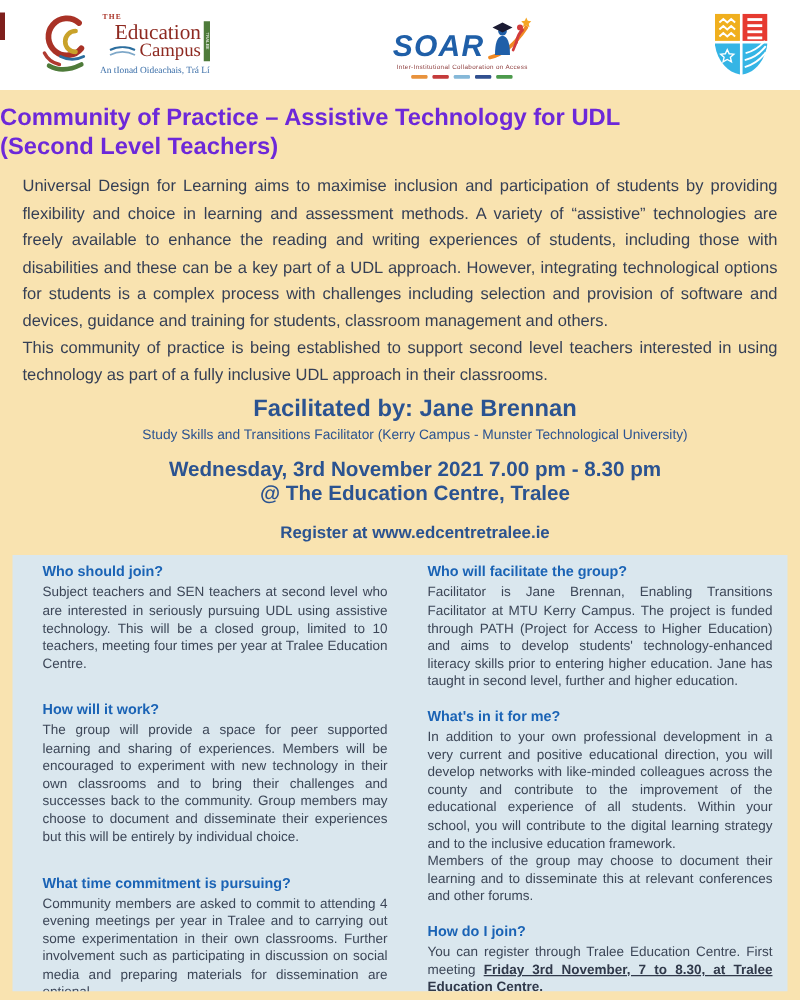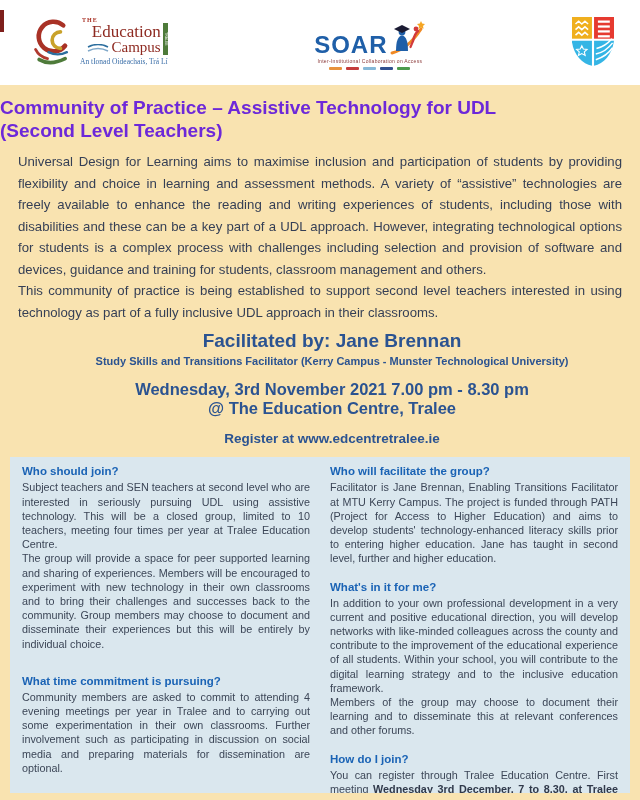--- a/index.html
+++ b/index.html
@@ -1,63 +1,63 @@
 <!DOCTYPE html>
 <html><head>
 <meta charset="utf-8">
 <style>
   * { margin:0; padding:0; box-sizing:border-box; }
   html,body { width:640px; }
   body { font-family:"Liberation Sans", sans-serif; background:#fff; }
   .page { width:640px; height:800px; background:#F9E3B0; display:flex; flex-direction:column; overflow:hidden; position:relative; }
 
   
-  .logo-strip { height:85px; background:#ffffff; display:flex; align-items:center; justify-content:space-between; padding:4px 26px 6px 30px; flex:none; }
+  .logo-strip { height:72px; background:#ffffff; display:flex; align-items:center; justify-content:space-between; padding:4px 26px 6px 30px; flex:none; }
   .edge-mark { position:absolute; left:0; top:10px; width:4px; height:22px; background:#7E1F1C; }
 
   .ec-logo { display:flex; align-items:center; gap:2px; }
   .ec-textcol { display:flex; flex-direction:column; align-items:flex-end; }
   .ec-the { font-family:"Liberation Serif", serif; font-size:6px; font-weight:700; color:#A93226; letter-spacing:1px; align-self:flex-start; margin-left:2px; }
   .ec-mainrow { display:flex; align-items:stretch; gap:2px; }
   .ec-names { font-family:"Liberation Serif", serif; color:#8E2A21; text-align:right; line-height:1.0; }
   .ec-name1 { font-size:17px; }
   .ec-name2 { font-size:15px; display:flex; align-items:center; gap:3px; justify-content:flex-end; }
   .ec-bar { width:5px; background:#4E7B3A; color:#fff; writing-mode:vertical-rl; font-size:3.5px; text-align:center; overflow:hidden; }
   .ec-tagline { font-family:"Liberation Serif", serif; font-size:7.5px; color:#3A6EA8; margin-top:2px; white-space:nowrap; }
 
   .soar-logo { display:flex; flex-direction:column; align-items:center; margin-top:6px; }
-  .soar-row { display:flex; align-items:flex-end; }
+  .soar-row { display:flex; align-items:flex-end;font-style:italic; }
   .soar-word { font-size:24px; font-weight:800; color:#1F5FA8; letter-spacing:1px; line-height:0.9; }
   .soar-tagline { font-size:5px; color:#8B3A3A; margin-top:2px; letter-spacing:0.3px; }
   .soar-dashes { display:flex; gap:4px; margin-top:3px; }
   .soar-dashes span { width:13px; height:3px; border-radius:1px; display:block; }
 
   .mtu-logo { display:flex; align-items:center; gap:8px; }
   .mtu-textcol { display:flex; flex-direction:column; }
   .mtu-abbr { font-size:27px; font-weight:800; color:#12294E; letter-spacing:1px; line-height:1; }
   .mtu-line { font-size:9px; font-weight:700; color:#12294E; line-height:1.2; white-space:nowrap; }
 
   
   .title { margin-top:11px; text-align:left; color:#6d28d9; font-size:19px; font-weight:700; line-height:1.22; flex:none; }
 
   
   .intro-wrap { padding:9px 18px 0; flex:none; }
   .intro-wrap p { font-size:13.2px; line-height:21.5px; color:#353F55; text-align:justify; }
 
   
   .centerblock { text-align:center; color:#2B5391; flex:none;padding-left:24px; }
   .fac-heading { margin-top:7px; font-size:19px; font-weight:600; }
-  .fac-sub { font-size:11px; font-weight:700; margin-top:3px; }
+  .fac-sub { font-size:11px; font-weight:400; margin-top:3px; }
   .event-datetime { margin-top:13px; font-size:16.5px; font-weight:600; }
   .event-venue { font-size:16.5px; font-weight:600; }
   .register { margin-top:13px; font-size:13.5px; font-weight:700; }
 
   
   .panel { flex:1; margin:11px 10px 7px; background:#DAE7EE; display:flex; gap:20px; padding:8px 12px 10px; overflow:hidden; }
-  .col { flex:1; min-width:0; }
+  .col { flex:1; min-width:0;margin-left:12px; }
   .sec h3 { color:#1A63B5; font-size:11.5px; font-weight:700; margin:0 0 3px; }
   .sec p { font-size:10.8px; line-height:14.2px; color:#3C4657; text-align:justify; }
   .col-left .sec + .sec h3 { margin-top:24px; }
   .col-right .sec + .sec h3 { margin-top:15px; }
   .u { font-weight:700; text-decoration:underline; color:#30394A; }
 </style>
 </head>
 <body>
 
 <div class="page">
@@ -158,39 +158,40 @@
   </div>
 
   <section class="panel">
 
     <div class="col col-left">
       <div class="sec">
         <h3>Who should join?</h3>
         <p>Subject teachers and SEN teachers at second level who are interested in seriously pursuing UDL using assistive technology. This will be a closed group, limited to 10 teachers, meeting four times per year at Tralee Education Centre.</p>
       </div>
       <div class="sec">
+        <h3>How will it work?</h3>
         <p>The group will provide a space for peer supported learning and sharing of experiences. Members will be encouraged to experiment with new technology in their own classrooms and to bring their challenges and successes back to the community. Group members may choose to document and disseminate their experiences but this will be entirely by individual choice.</p>
       </div>
       <div class="sec">
         <h3>What time commitment is pursuing?</h3>
         <p>Community members are asked to commit to attending 4 evening meetings per year in Tralee and to carrying out some experimentation in their own classrooms. Further involvement such as participating in discussion on social media and preparing materials for dissemination are optional.</p>
       </div>
     </div>
 
     <div class="col col-right">
       <div class="sec">
         <h3>Who will facilitate the group?</h3>
         <p>Facilitator is Jane Brennan, Enabling Transitions Facilitator at MTU Kerry Campus. The project is funded through PATH (Project for Access to Higher Education) and aims to develop students' technology-enhanced literacy skills prior to entering higher education. Jane has taught in second level, further and higher education.</p>
       </div>
       <div class="sec">
         <h3>What's in it for me?</h3>
         <p>In addition to your own professional development in a very current and positive educational direction, you will develop networks with like-minded colleagues across the county and contribute to the improvement of the educational experience of all students. Within your school, you will contribute to the digital learning strategy and to the inclusive education framework.</p>
         <p>Members of the group may choose to document their learning and to disseminate this at relevant conferences and other forums.</p>
       </div>
       <div class="sec">
         <h3>How do I join?</h3>
-        <p><span>You can register through Tralee Education Centre. First meeting </span><span class="u">Wednesday 3rd December, 7 to 8.30, at Tralee Education Centre.</span></p>
+        <p><span>You can register through Tralee Education Centre. First meeting </span><span class="u">Friday 3rd November, 7 to 8.30, at Tralee Education Centre.</span></p>
       </div>
     </div>
 
   </section>
 
 </div>
 
 </body></html>

